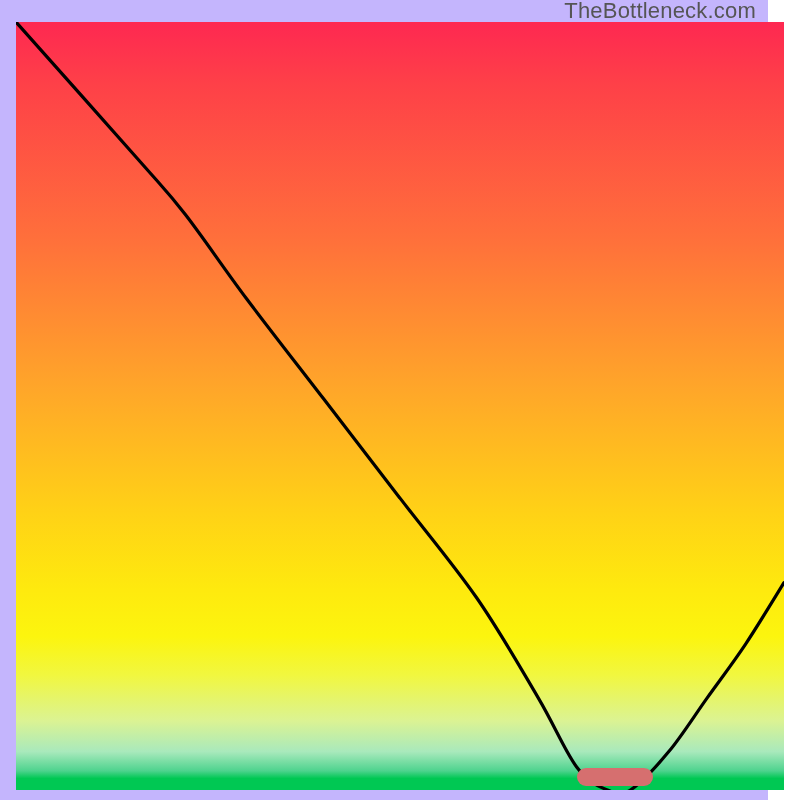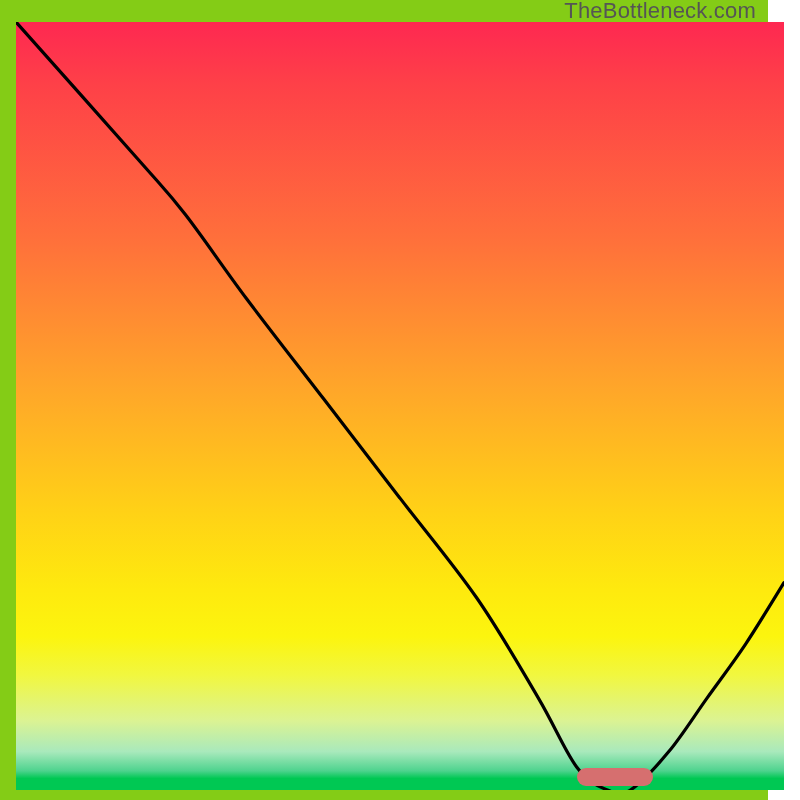--- a/index.html
+++ b/index.html
@@ -7,21 +7,21 @@
     padding: 0;
     width: 800px;
     height: 800px;
     overflow: hidden;
     font-family: Arial, Helvetica, sans-serif;
   }
   .stage {
     position: relative;
     width: 768px;
     height: 800px;
-    background: #84cc16;
+    background: #c4b5fd;
   }
   .gradient {
     position: absolute;
     left: 16px;
     top: 22px;
     width: 768px;
     height: 768px;
     
     background: linear-gradient(
       to bottom,

